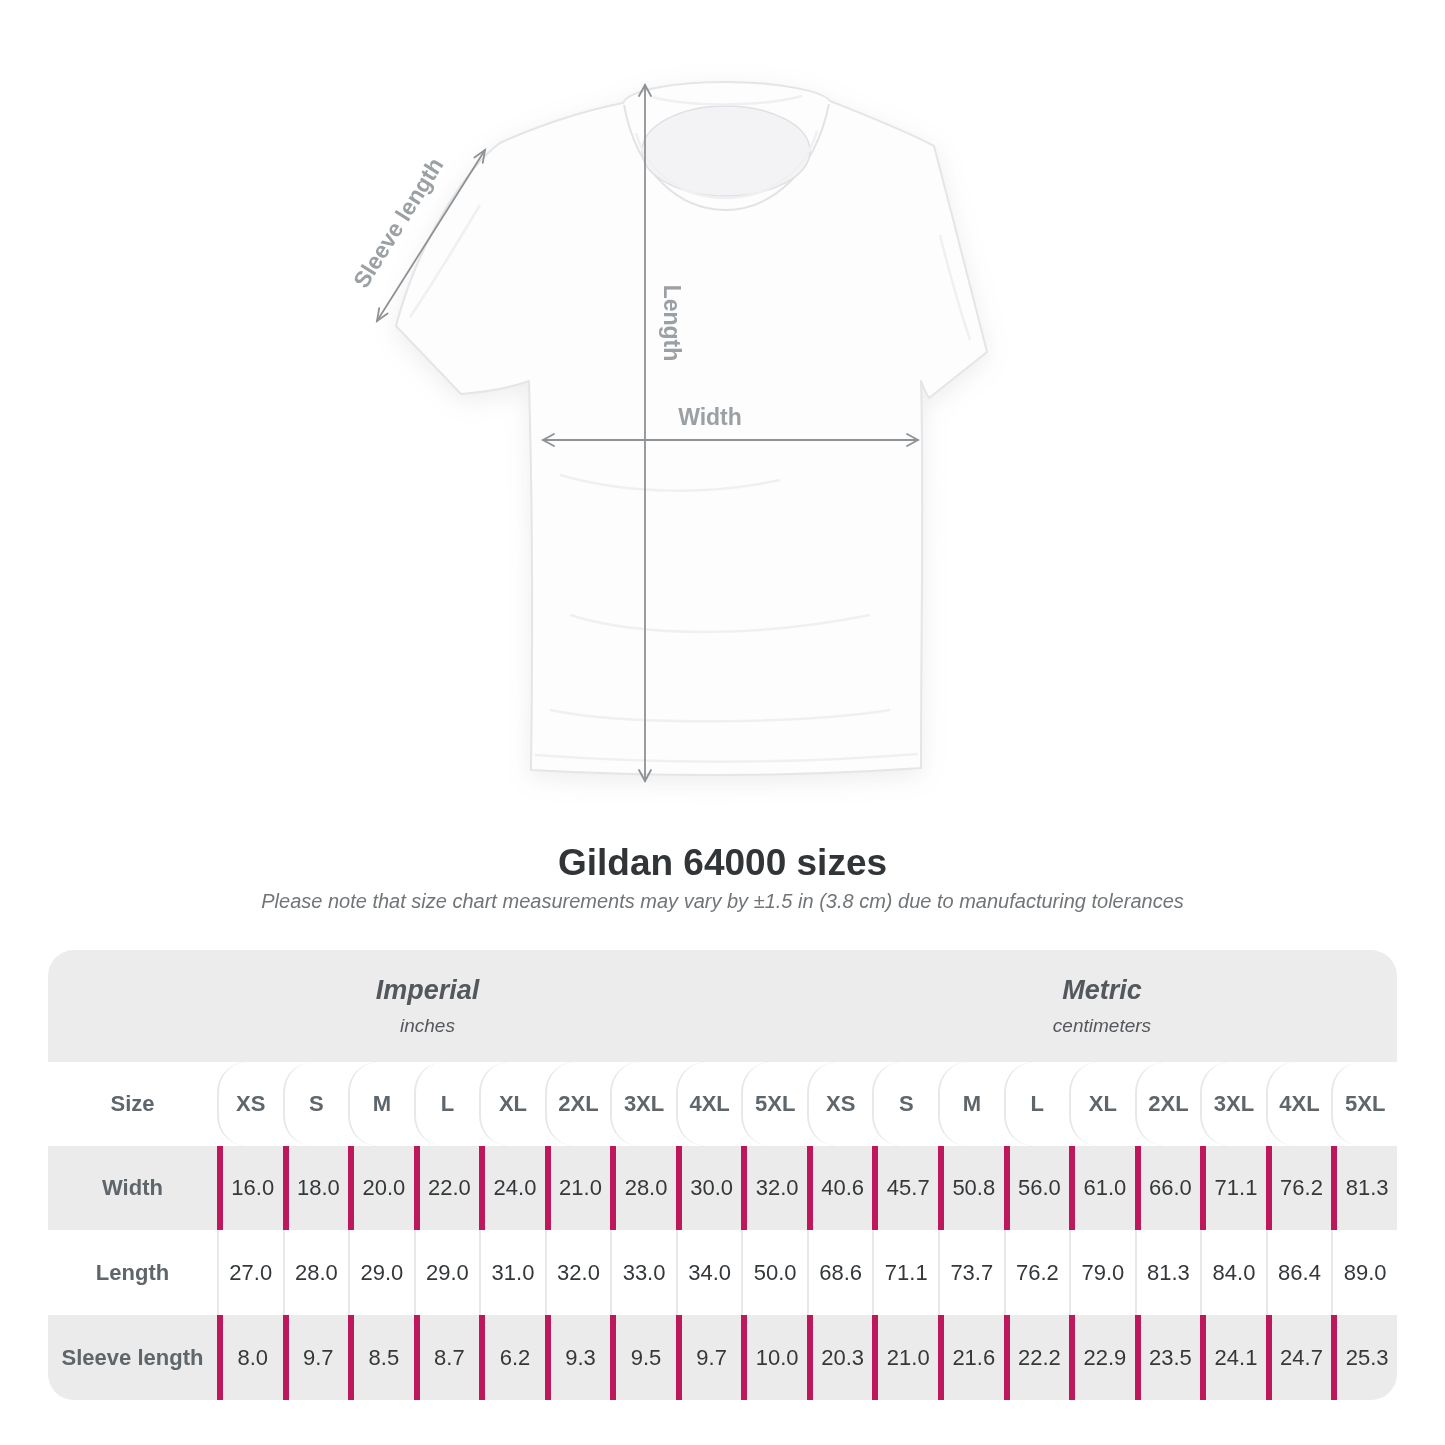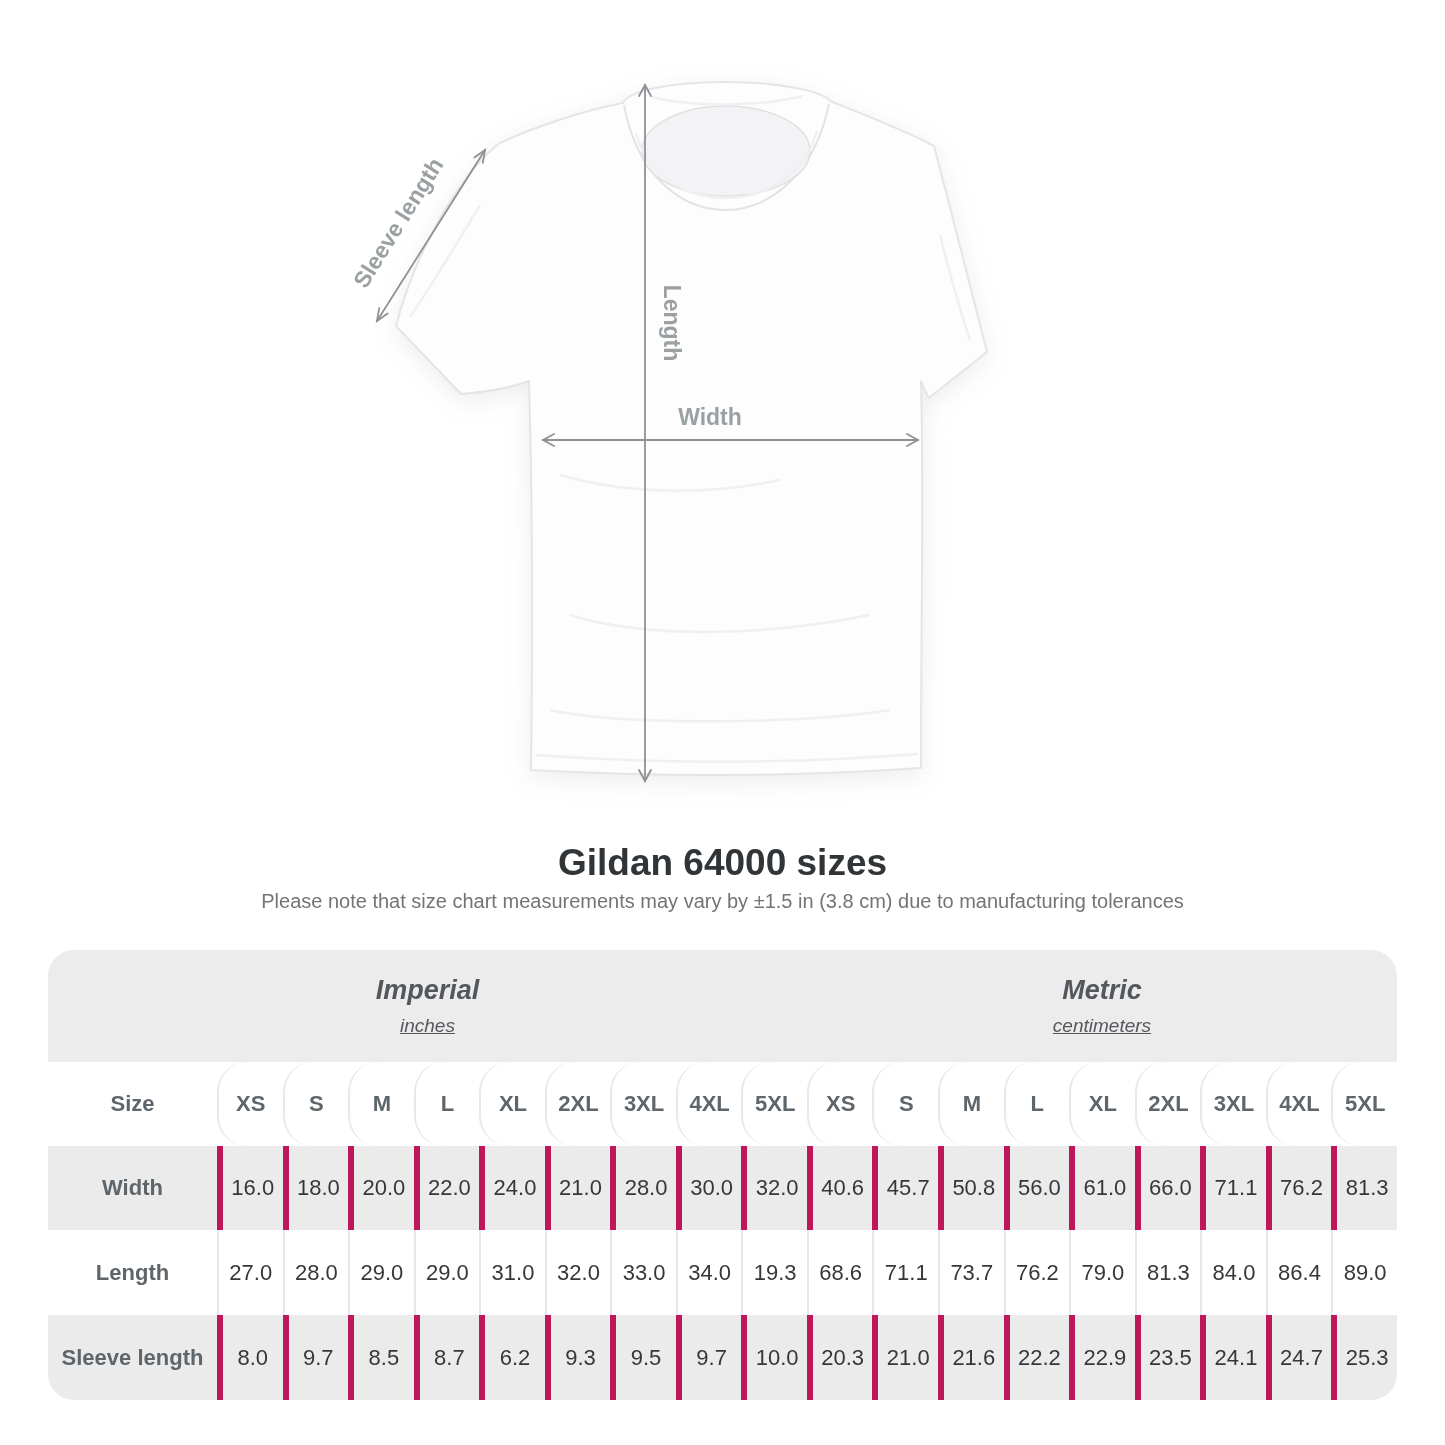--- a/index.html
+++ b/index.html
@@ -13,31 +13,31 @@
   .shirt-detail{fill:none;stroke:#e2e3e5;stroke-width:2;}
   .shirt-faint{fill:none;stroke:#f0f0f2;stroke-width:2.5;}
   .neck-opening{fill:#f3f3f5;stroke:#dfe0e2;stroke-width:1.5;}
   .dim-line{stroke:#8e9295;stroke-width:1.8;fill:none;stroke-linecap:round;}
   .dim-label{fill:#9ba0a3;font-weight:bold;font-size:23px;font-family:"Liberation Sans",sans-serif;}
 
   
   .chart-title{position:absolute;top:842px;left:0;width:100%;text-align:center;
                font-size:37px;font-weight:bold;color:#323537;}
   .chart-subtitle{position:absolute;top:890px;left:0;width:100%;text-align:center;
-                  font-size:20px;color:#717578;}
+                  font-style:italic;font-size:20px;color:#717578;}
 
   
   .size-table-wrap{position:absolute;left:48px;top:950px;width:1349px;height:450px;
                    border-radius:26px;overflow:hidden;background:#fff;}
   table.size-table{width:100%;height:100%;border-collapse:separate;border-spacing:0;table-layout:fixed;}
   .size-table th,.size-table td{padding:0;text-align:center;vertical-align:middle;font-weight:normal;}
   tr.band{height:112px;}
   tr.band th{background:#ececec;}
   .band-title{font-style:italic;font-weight:bold;font-size:27px;color:#54585c;}
-  .band-unit{font-style:italic;font-size:19px;color:#54585c;margin-top:9px;text-decoration:underline;}
+  .band-unit{font-style:italic;font-size:19px;color:#54585c;margin-top:9px;}
   tr.head-row{height:84px;}
   tr.head-row th{background:#ffffff;font-weight:bold;font-size:22px;color:#5f666b;margin-top:16px;}
   tr.data-row th{font-weight:bold;font-size:22px;color:#5f666b;}
   tr.data-row td{font-size:22px;color:#35383a;}
   tr.r0{height:84px;} tr.r1{height:85px;} tr.r2{height:85px;}
   tr.gray th,tr.gray td{background:#ebebeb;}
   tr.white th,tr.white td{background:#ffffff;}
   
   tr.head-row th.sep{border-left:2px solid #e7e8e9;border-radius:30px;}
   tr.white td.sep{border-left:2px solid #e7e8e9;}
@@ -186,21 +186,21 @@
           <tr class="data-row r1 white">
             <th>Length</th>
             <td class="sep">27.0</td>
             <td class="sep">28.0</td>
             <td class="sep">29.0</td>
             <td class="sep">29.0</td>
             <td class="sep">31.0</td>
             <td class="sep">32.0</td>
             <td class="sep">33.0</td>
             <td class="sep">34.0</td>
-            <td class="sep">19.3</td>
+            <td class="sep">50.0</td>
             <td class="sep">68.6</td>
             <td class="sep">71.1</td>
             <td class="sep">73.7</td>
             <td class="sep">76.2</td>
             <td class="sep">79.0</td>
             <td class="sep">81.3</td>
             <td class="sep">84.0</td>
             <td class="sep">86.4</td>
             <td class="sep">89.0</td>
           </tr>

